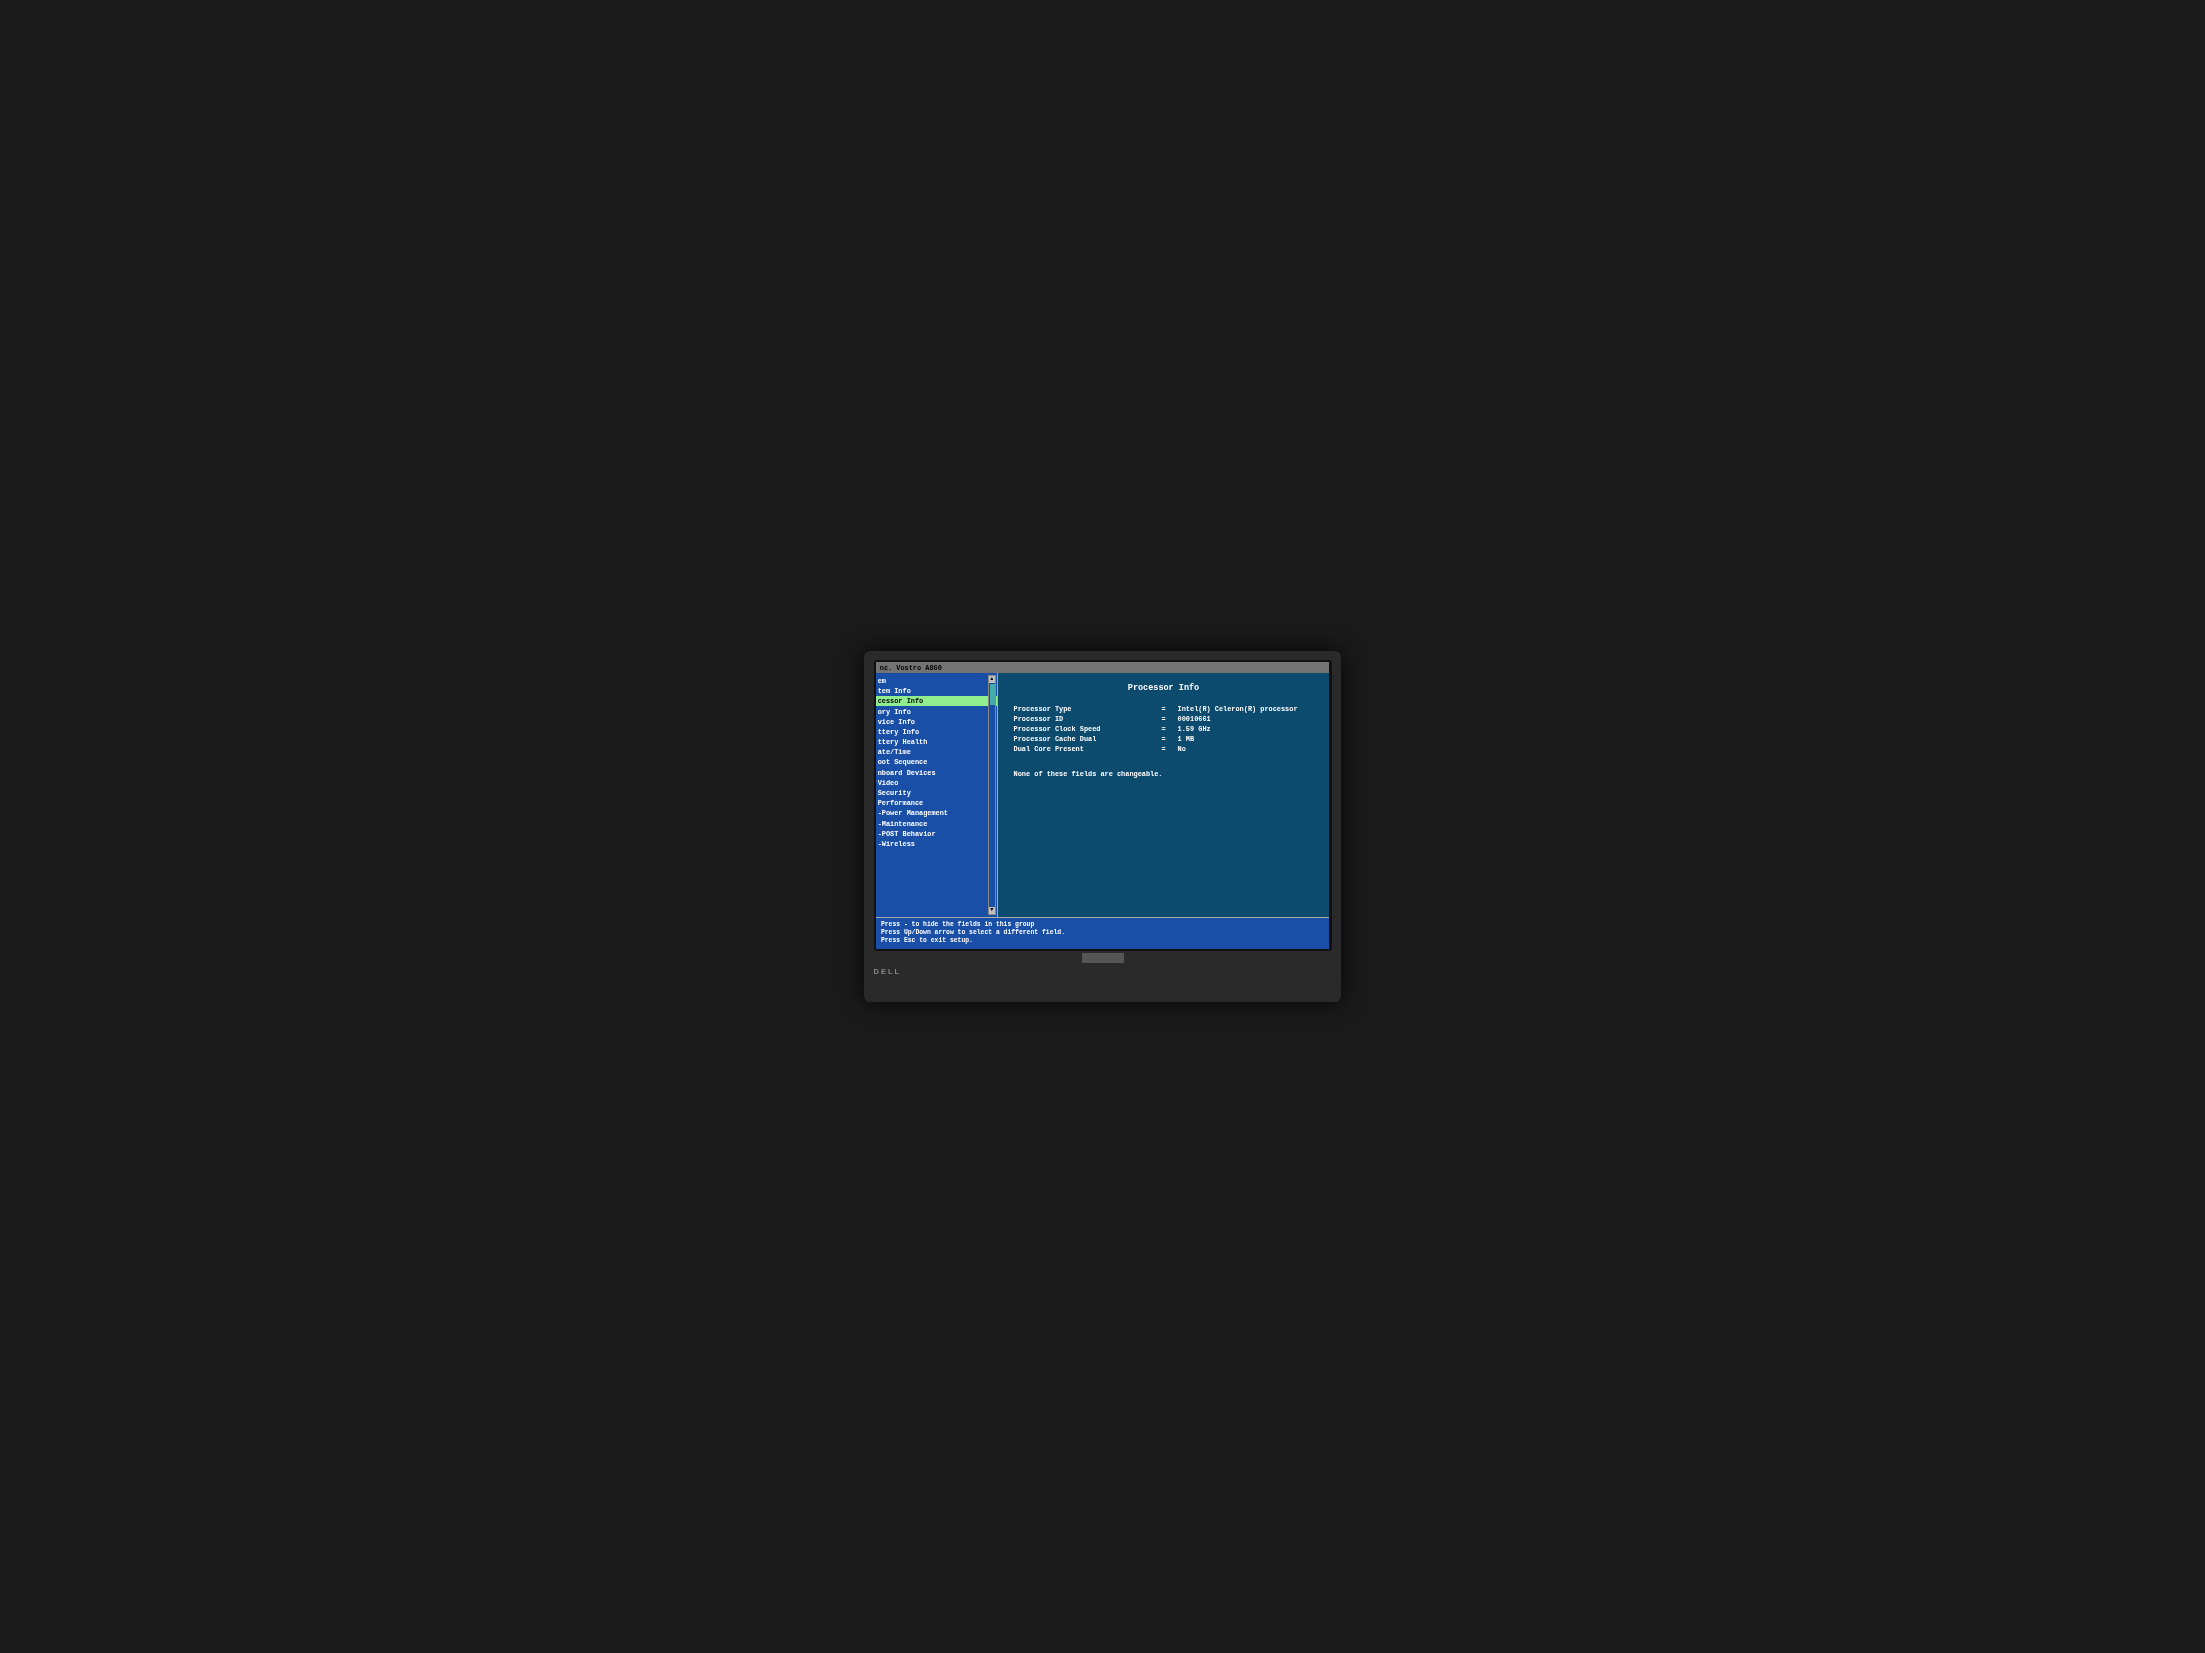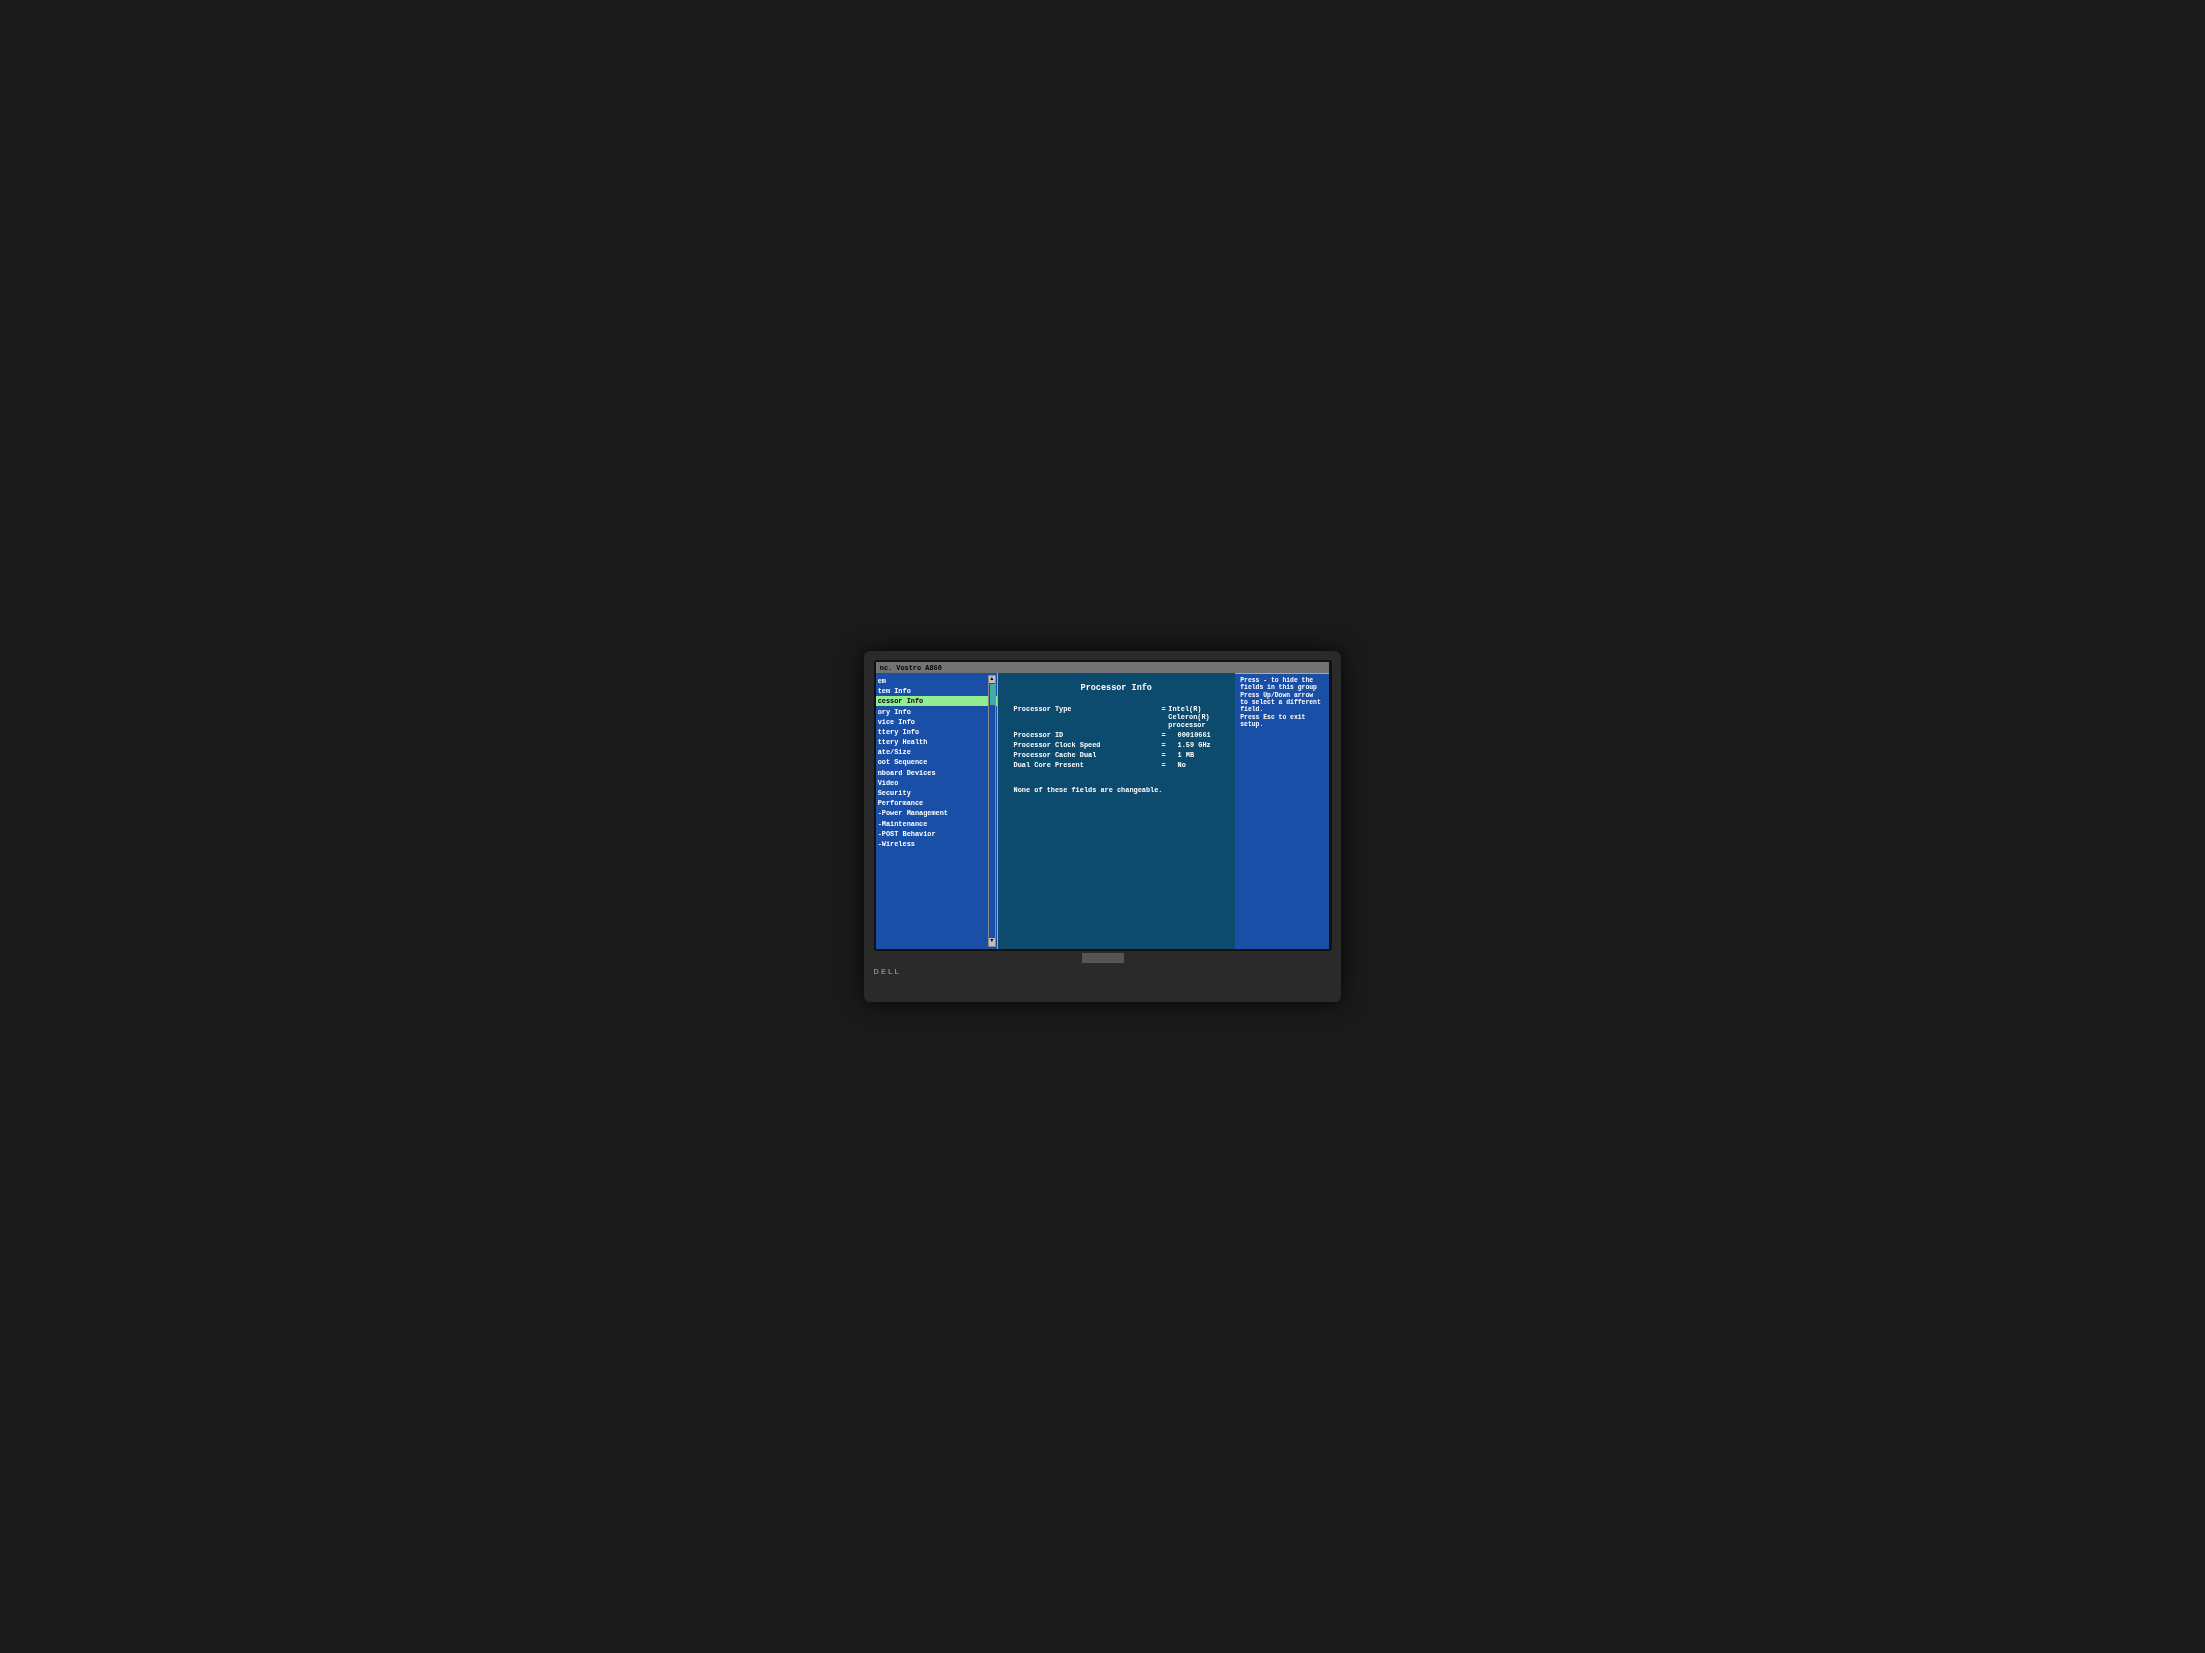--- a/index.html
+++ b/index.html
@@ -32,20 +32,21 @@
       color: #000;
       font-size: 6.9px;
       font-weight: bold;
       padding: 1.1px 4.2px;
       font-family: 'Courier New', monospace;
     }
 
     .screen {
       background: #1a4fa8;
       display: flex;
+      flex-direction: column;
       min-height: 276px;
     }
 
     .screen-main {
       display: flex;
       flex: 1;
     }
 
     
     .sidebar {
@@ -213,21 +214,21 @@
         <div class="sidebar">
 
           <div id="sidebar-items-container">
               <div class="sidebar-item">em</div>
               <div class="sidebar-item">tem Info</div>
               <div class="sidebar-item selected">cessor Info</div>
               <div class="sidebar-item">ory Info</div>
               <div class="sidebar-item">vice Info</div>
               <div class="sidebar-item">ttery Info</div>
               <div class="sidebar-item">ttery Health</div>
-              <div class="sidebar-item">ate/Size</div>
+              <div class="sidebar-item">ate/Time</div>
               <div class="sidebar-item">oot Sequence</div>
               <div class="sidebar-item">nboard Devices</div>
               <div class="sidebar-item">Video</div>
               <div class="sidebar-item">Security</div>
               <div class="sidebar-item">Performance</div>
               <div class="sidebar-item">-Power Management</div>
               <div class="sidebar-item">-Maintenance</div>
               <div class="sidebar-item">-POST Behavior</div>
               <div class="sidebar-item">-Wireless</div>
             </div>

